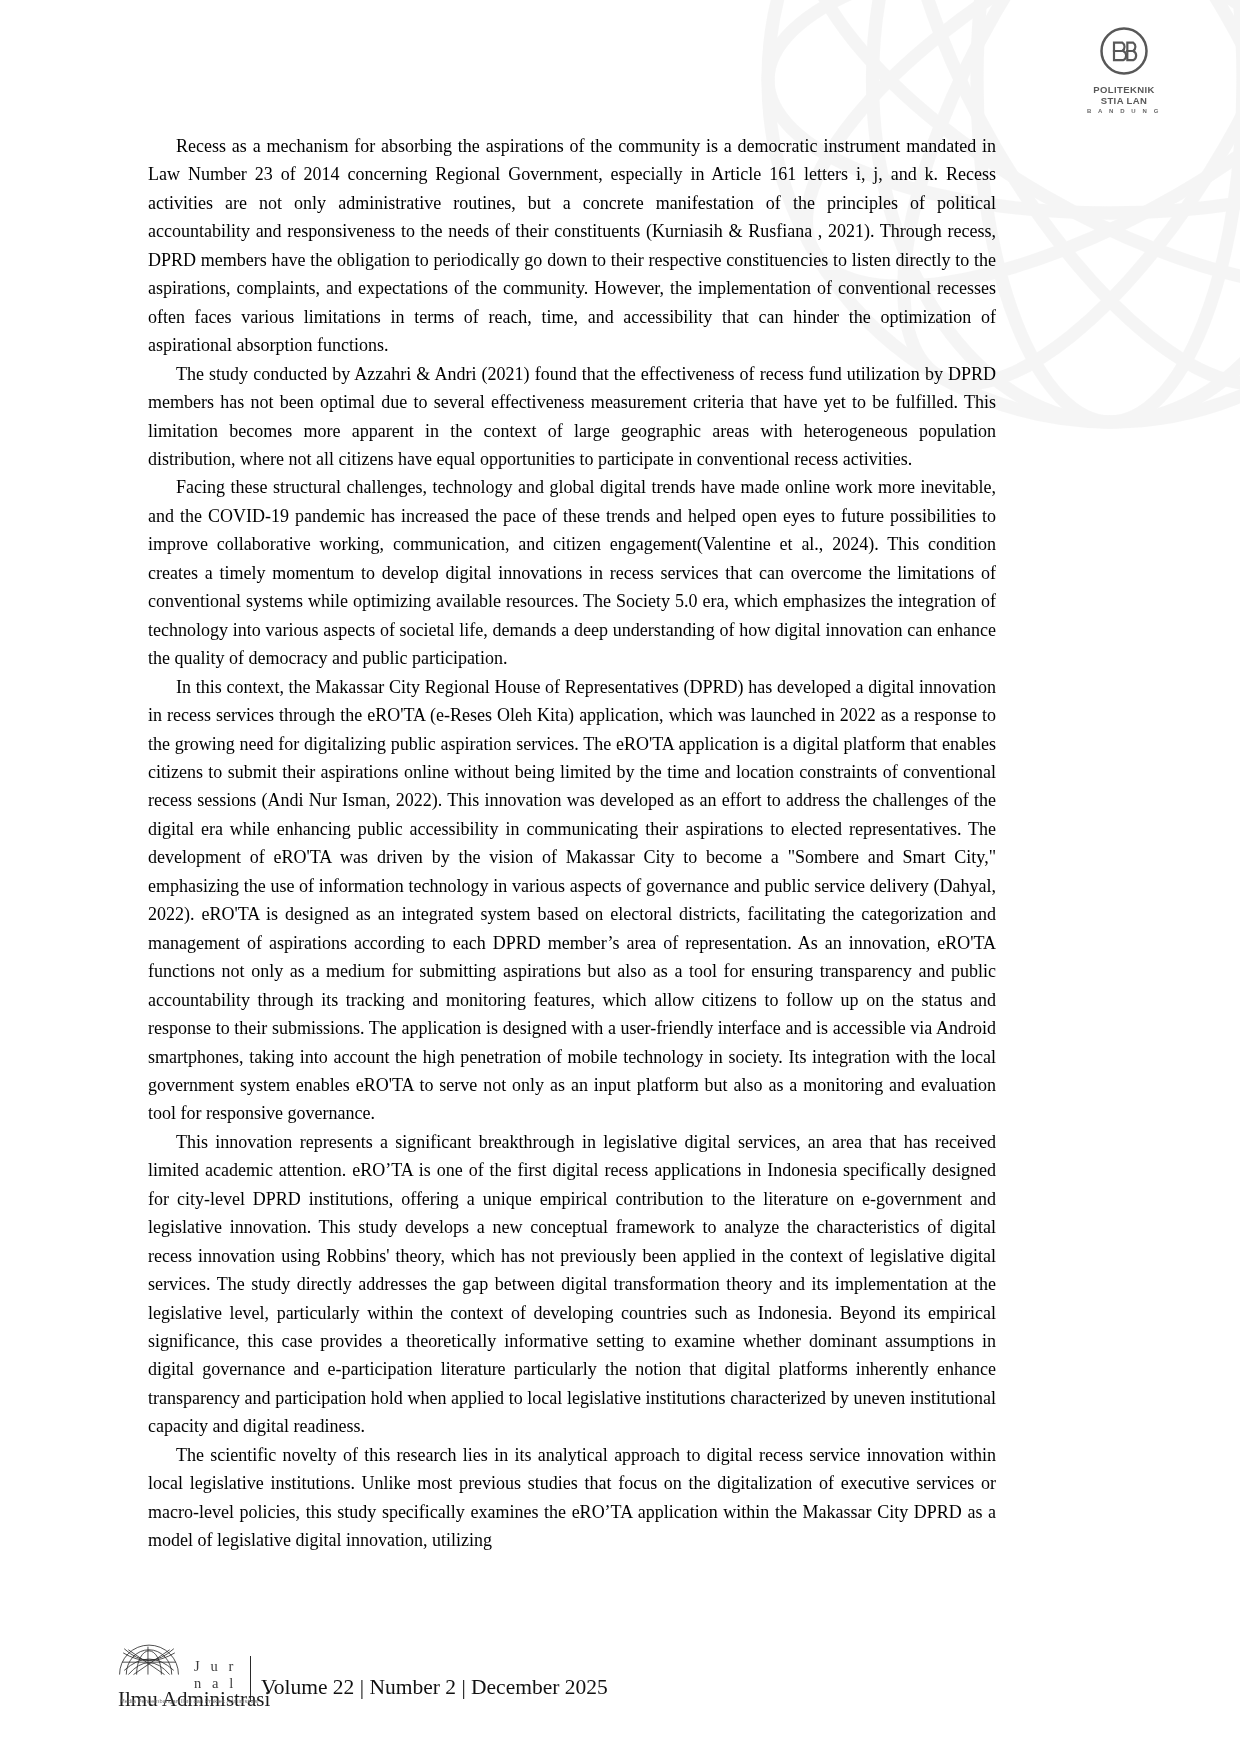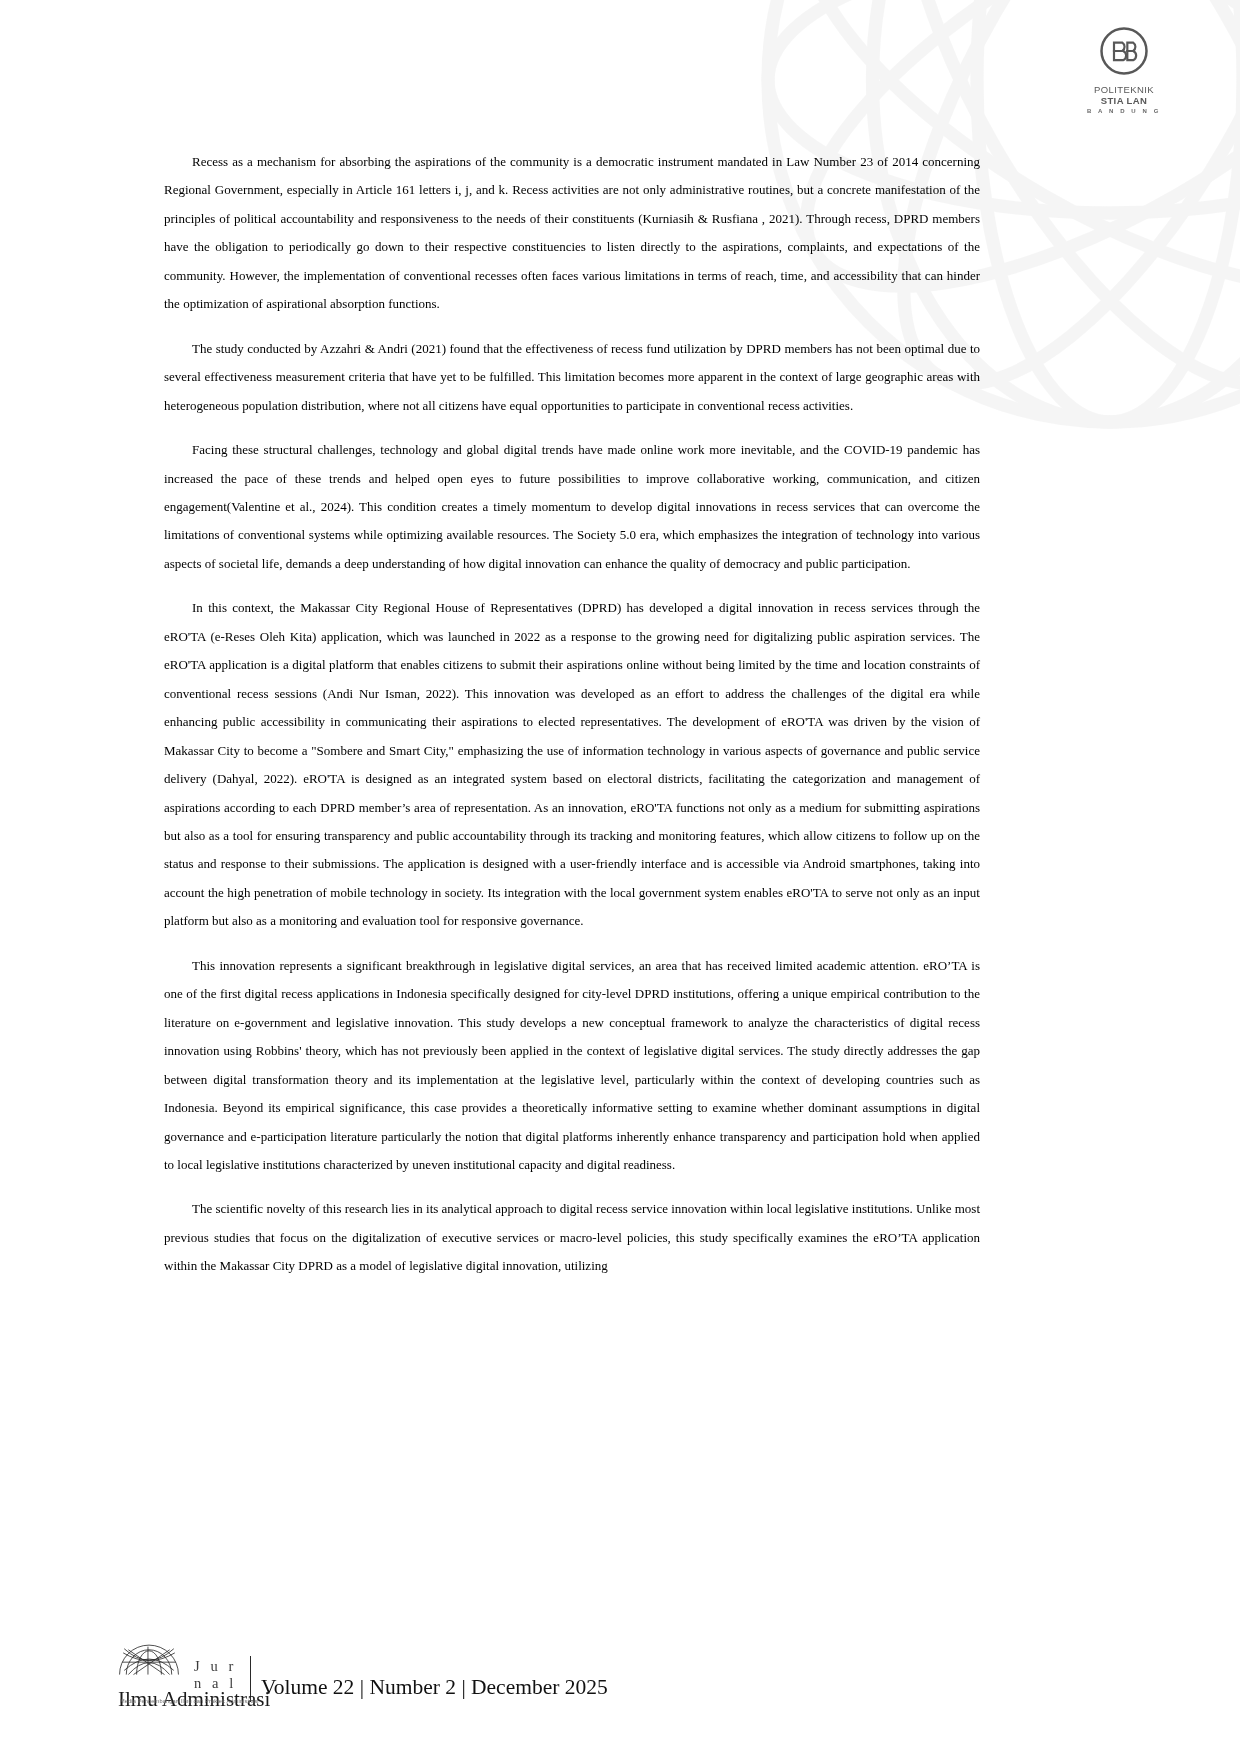--- a/index.html
+++ b/index.html
@@ -37,21 +37,21 @@
     opacity: 0.92;
   }
   .brand-mark .mark-circle {
     width: 50px;
     height: 50px;
     margin: 0 auto 4px auto;
   }
   .brand-mark .mark-line1 {
     font-family: "Liberation Sans", sans-serif;
     font-size: 9.5px;
-    font-weight: 400;
+    font-weight: 700;
     letter-spacing: 0.4px;
     color: #4a4a4a;
     line-height: 11px;
   }
   .brand-mark .mark-line2 {
     font-family: "Liberation Sans", sans-serif;
     font-size: 9.5px;
     font-weight: 700;
     letter-spacing: 0.4px;
     color: #4a4a4a;
@@ -66,24 +66,24 @@
     line-height: 10px;
   }
 
   .body-col {
     position: absolute;
     left: 148px;
     top: 132px;
     width: 848px;
   }
   .body-col p {
-    margin: 16px;
+    margin: 0;
     text-align: justify;
     text-justify: inter-word;
-    font-size: 13px;
+    font-size: 18px;
     line-height: 28.45px;
     text-indent: 28px;
     hyphens: none;
   }
 
   
   .footer {
     position: absolute;
     left: 0;
     top: 1636px;

